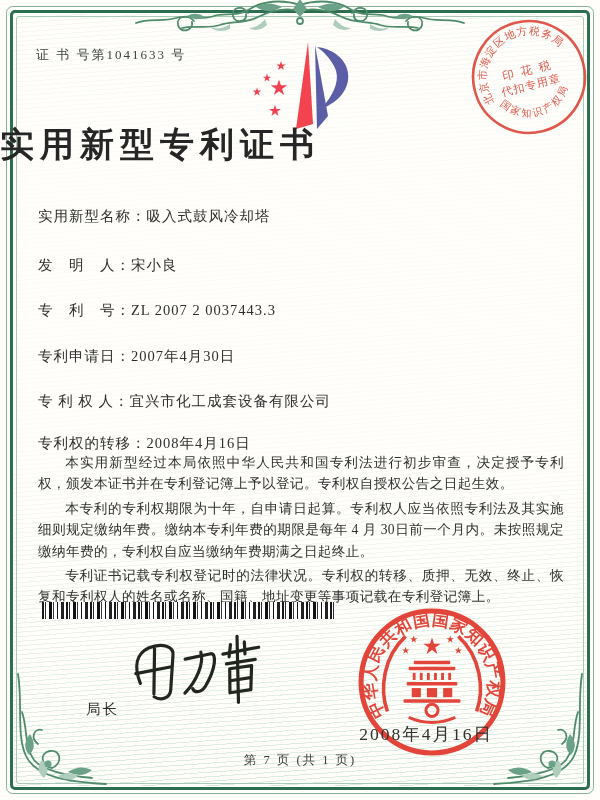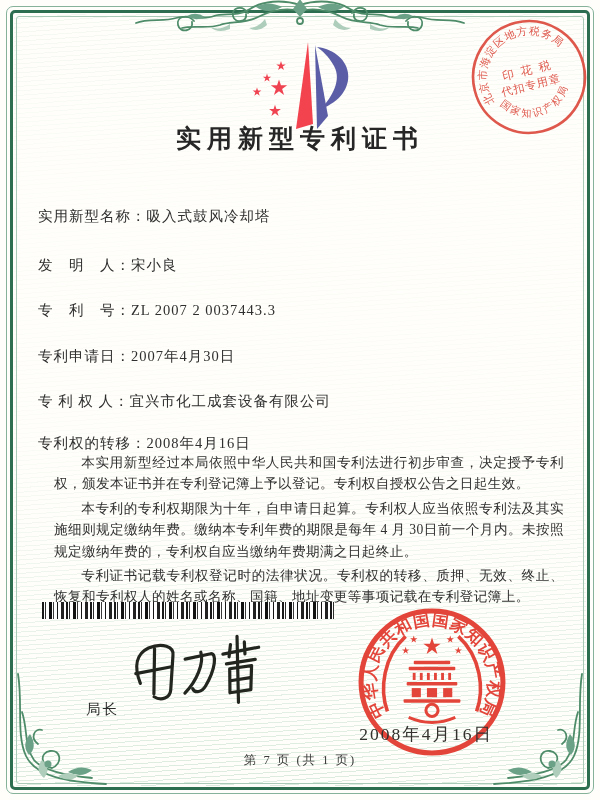--- a/index.html
+++ b/index.html
@@ -25,29 +25,29 @@
     pointer-events:none;
   }
   
   .orn-top{position:absolute;left:130px;top:-3px;width:340px;height:38px;}
   .orn-bl{position:absolute;left:12px;bottom:12px;width:96px;height:116px;}
   .orn-br{position:absolute;right:12px;bottom:12px;width:96px;height:116px;transform:scaleX(-1);}
   
   .cert-number{position:absolute;left:36px;top:46px;font-size:13px;color:#3d4440;letter-spacing:2px;}
   .logo{position:absolute;left:240px;top:36px;width:130px;height:100px;}
   .tax-stamp{position:absolute;left:466px;top:14px;width:126px;height:126px;transform:rotate(-14deg);opacity:.92;}
-  .title{position:absolute;left:0;top:122px;width:100%;text-align:center;
-    font-size:25px;font-weight:bold;color:#262626;letter-spacing:6px;}
+  .title{position:absolute;left:0;top:122px;width:100%;
+    font-size:34px;font-weight:bold;color:#262626;letter-spacing:6px;}
   
   .frow{position:absolute;left:38px;font-size:14.5px;color:#2f2f2f;white-space:nowrap;}
   .flabel{letter-spacing:1px;}
   .fvalue{letter-spacing:1px;}
   
   .paras{position:absolute;left:38px;top:452px;width:526px;}
-  .paras p{margin:0 0 3px 16px;font-size:13.6px;line-height:21.4px;color:#303030;
+  .paras p{margin:0 0 3px 0;font-size:13.6px;line-height:21.4px;color:#303030;
     text-align:justify;text-indent:2em;letter-spacing:.4px;}
   
   .barcode{position:absolute;left:42px;top:602px;width:292px;height:17px;
     background:repeating-linear-gradient(90deg,
       #191919 0 2px,#fff 2px 3px,#2c2c2c 3px 4px,#fff 4px 7px,
       #111 7px 10px,#fff 10px 11px,#3a3a3a 11px 12px,#fff 12px 15px,
       #161616 15px 16px,#fff 16px 19px,#222 19px 22px,#fff 22px 24px);}
   
   .director-label{position:absolute;left:86px;top:668px;font-size:14.5px;color:#2c2c2c;letter-spacing:2px;margin-top:32px;}
   .signature{position:absolute;left:126px;top:636px;width:160px;height:78px;transform:rotate(-3deg);}
@@ -104,20 +104,21 @@
     <path class="green-stroke" d="M10,40 C16,58 12,74 22,88 C32,100 58,104 80,106"></path>
     <path class="green-stroke" d="M40,96 c-11,-2 -13,-15 -2,-17 c11,-2 13,13 2,17"></path>
     <path class="green-stroke" d="M26,72 c-8,-6 -4,-16 4,-14"></path>
     <path class="green-fill" d="M18,62 q-9,11 -1,21 q9,-8 1,-21 Z"></path>
     <path class="green-fill" d="M56,100 q12,-8 24,-2 q-10,9 -24,2 Z"></path>
     <path class="green-light" d="M30,88 q-8,10 2,18 q8,-9 -2,-18 Z"></path>
     <path class="green-light" d="M46,104 q10,-6 20,0 q-9,7 -20,0 Z"></path>
     <circle cx="36" cy="92" r="3.5" class="green-fill"></circle>
   </svg>
 
+  <div class="cert-number">证 书 号第1041633 号</div>
 
   <svg class="logo" viewBox="0 0 130 100">
     <defs>
       <path id="star" d="M0,-1 L0.2245,-0.309 L0.9511,-0.309 L0.3633,0.118 L0.5878,0.809 L0,0.382 L-0.5878,0.809 L-0.3633,0.118 L-0.9511,-0.309 L-0.2245,-0.309 Z"></path>
     </defs>
     <g fill="#ef4352">
       <use href="#star" transform="translate(41,30) scale(5)"></use>
       <use href="#star" transform="translate(27,42) scale(4.4)"></use>
       <use href="#star" transform="translate(17,56) scale(4.6)"></use>
       <use href="#star" transform="translate(39,52) scale(8.6)"></use>

